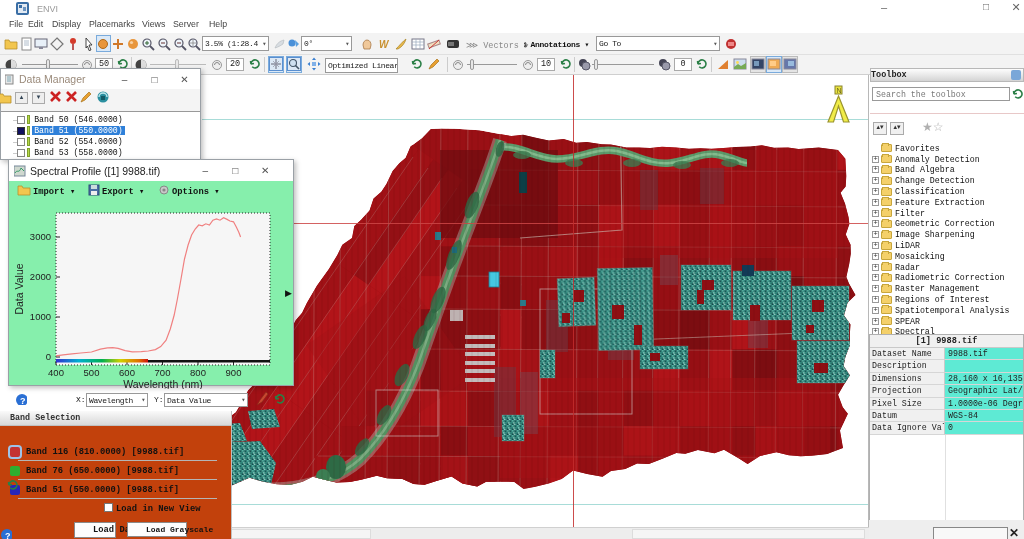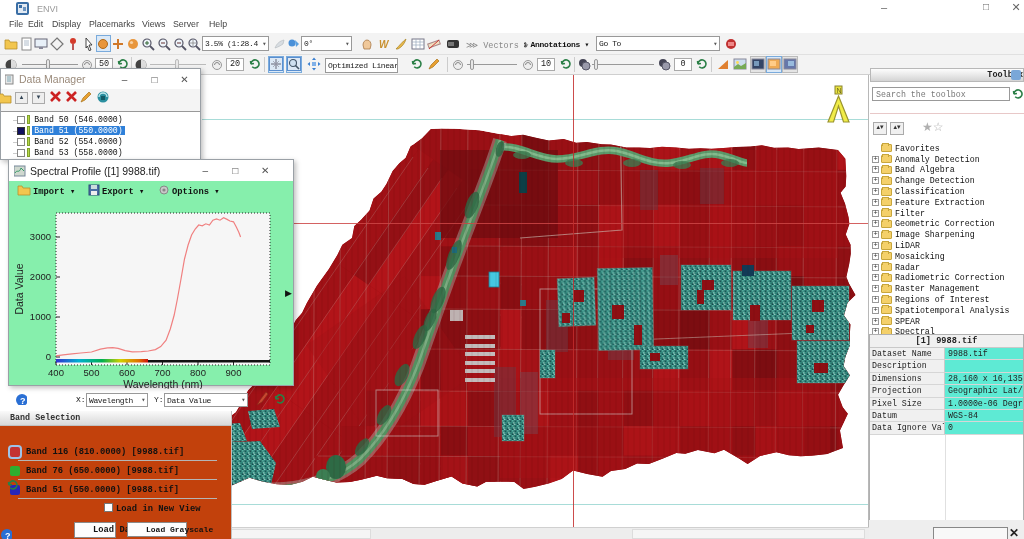--- a/index.html
+++ b/index.html
@@ -777,21 +777,21 @@
 <text x="12.5" y="9" font-size="7" fill="#6a6420" font-family="Liberation Sans">N</text>
 <path d="M14.5,12 L25,38 L19.5,38 L14.5,22 L9.5,38 L4,38 Z" fill="#f0ec48" stroke="#9a942e" stroke-width="1.2"></path>
 </svg>
 </div>
 <div class="abs" style="left:202px;top:527px;width:667px;height:12px;background:#ededed;border-top:1px solid #d0d0d0">
 <div class="abs" style="left:4px;top:1px;width:165px;height:10px;background:#f5f5f5;border:1px solid #dcdcdc"></div>
 <div class="abs" style="left:430px;top:1px;width:233px;height:10px;background:#f5f5f5;border:1px solid #dcdcdc"></div>
 </div>
 <div class="abs" style="left:0;top:527px;width:202px;height:12px;background:#ededed"></div>
 <div class="abs" style="left:870px;top:75px;width:154px;height:464px;background:#fff">
-<div class="abs" style="left:0;top:-7px;width:154px;height:14px;background:linear-gradient(#fdfdfd,#d4d4d4);border:1px solid #b8b8b8;font-family:'Liberation Mono',monospace;font-size:8.5px;font-weight:bold;color:#222;text-align:right;line-height:13px">Toolbox<span style="position:absolute;right:2px;top:1px;width:10px;height:10px;background:#7aa7d8;border-radius:2px"></span></div>
+<div class="abs" style="left:0;top:-7px;width:154px;height:14px;background:linear-gradient(#fdfdfd,#d4d4d4);border:1px solid #b8b8b8;font-family:'Liberation Mono',monospace;font-size:8.5px;font-weight:bold;color:#222;text-align:left;line-height:13px">Toolbox<span style="position:absolute;right:2px;top:1px;width:10px;height:10px;background:#7aa7d8;border-radius:2px"></span></div>
 <div class="abs" style="left:2px;top:12px;width:138px;height:14px;background:#fff;border:1px solid #999;font-family:'Liberation Mono',monospace;font-size:8.3px;color:#777;padding:2px 0 0 3px">Search the toolbox</div>
 <svg class="abs" style="left:141px;top:12px" width="13" height="13">
       <path d="M3,7 a4,4 0 1 1 1.2,2.8 M3,7 l-0.5,-3 M3,7 l3,-0.5" fill="none" stroke="#2a7f46" stroke-width="1.6"></path>
     </svg>
 <div class="abs" style="left:0;top:38px;width:154px;height:1px;background:#e8c8c8"></div>
 <div class="abs" style="left:3px;top:47px;width:14px;height:13px;background:#f0f0f0;border:1px solid #aaa;font-size:7px;text-align:center;color:#333">▴▾</div>
 <div class="abs" style="left:20px;top:47px;width:14px;height:13px;background:#f0f0f0;border:1px solid #aaa;font-size:7px;text-align:center;color:#333">▴▾</div>
 <span class="abs" style="left:52px;top:45px;font-size:12px;color:#b0b0b0">★☆</span>
 <div class="abs" style="left:2px;top:68px;width:150px">
 <div class="tree-row"><span style="width:9px;flex:none"></span><span class="fold"></span>Favorites</div>

